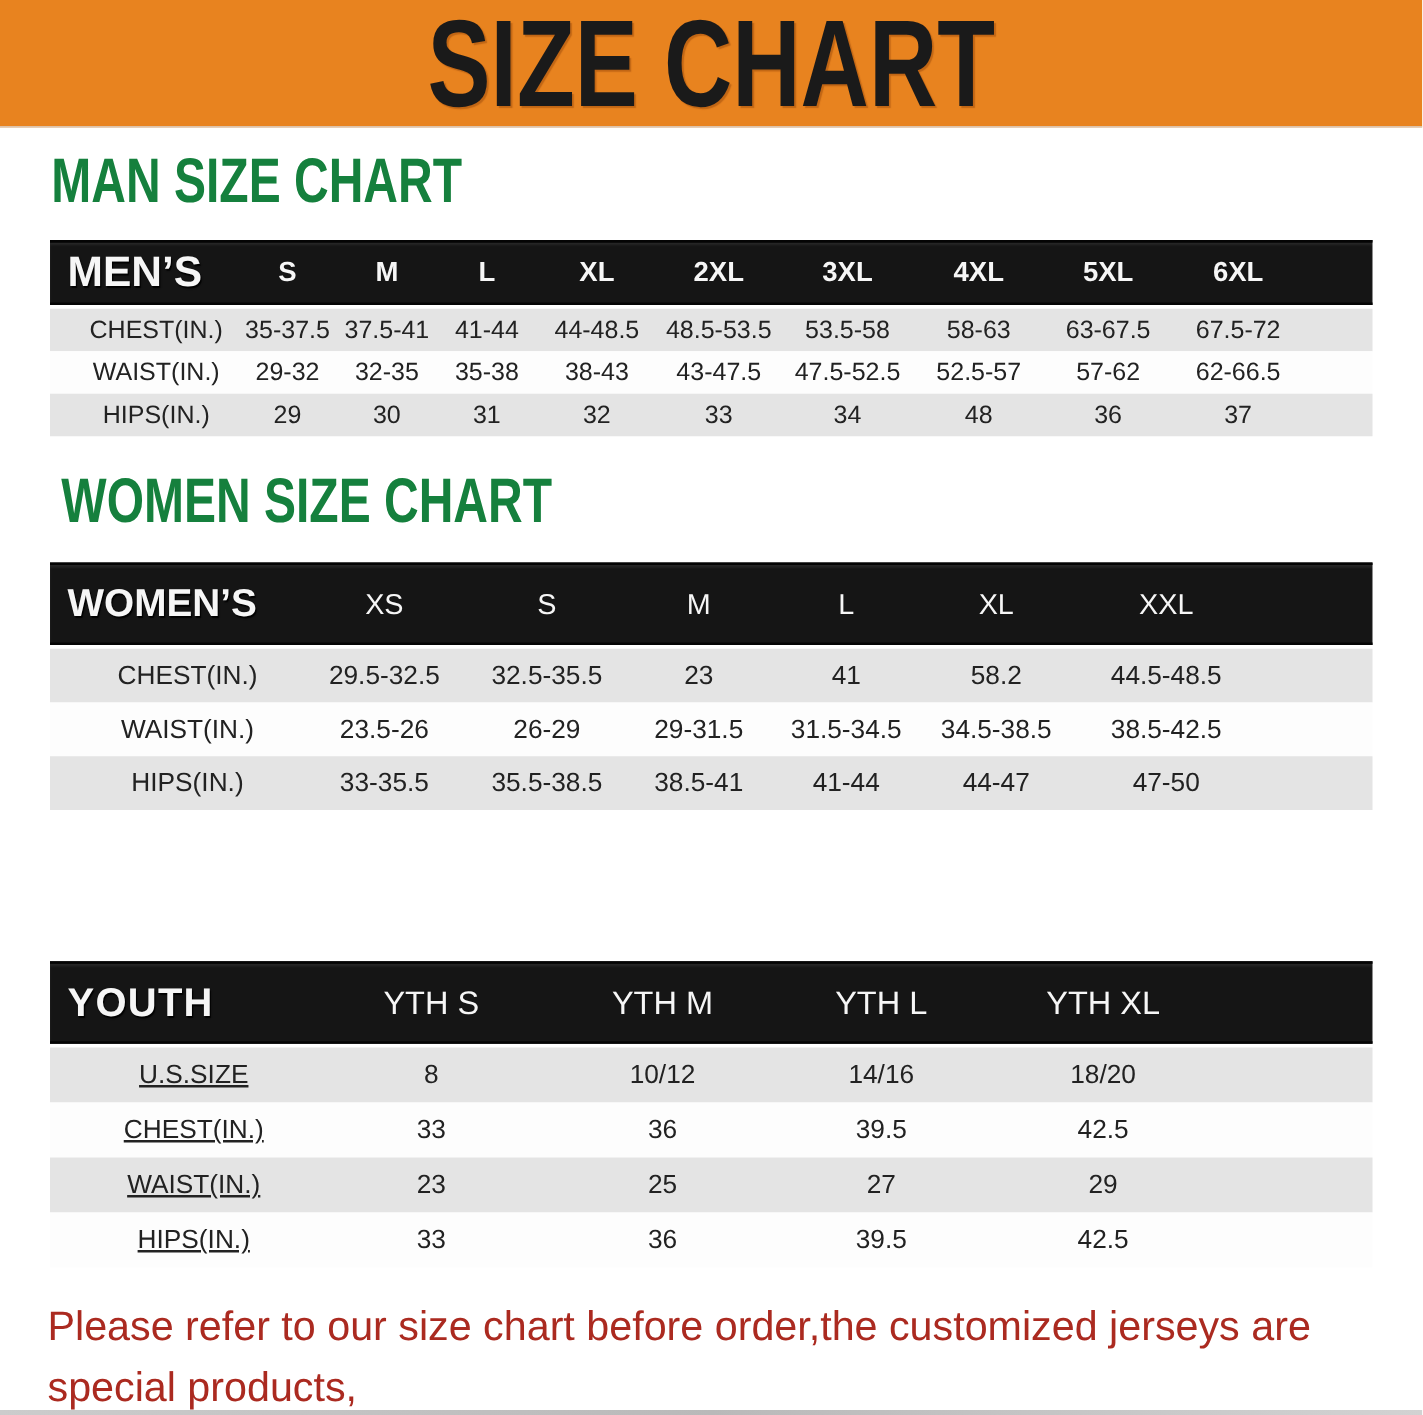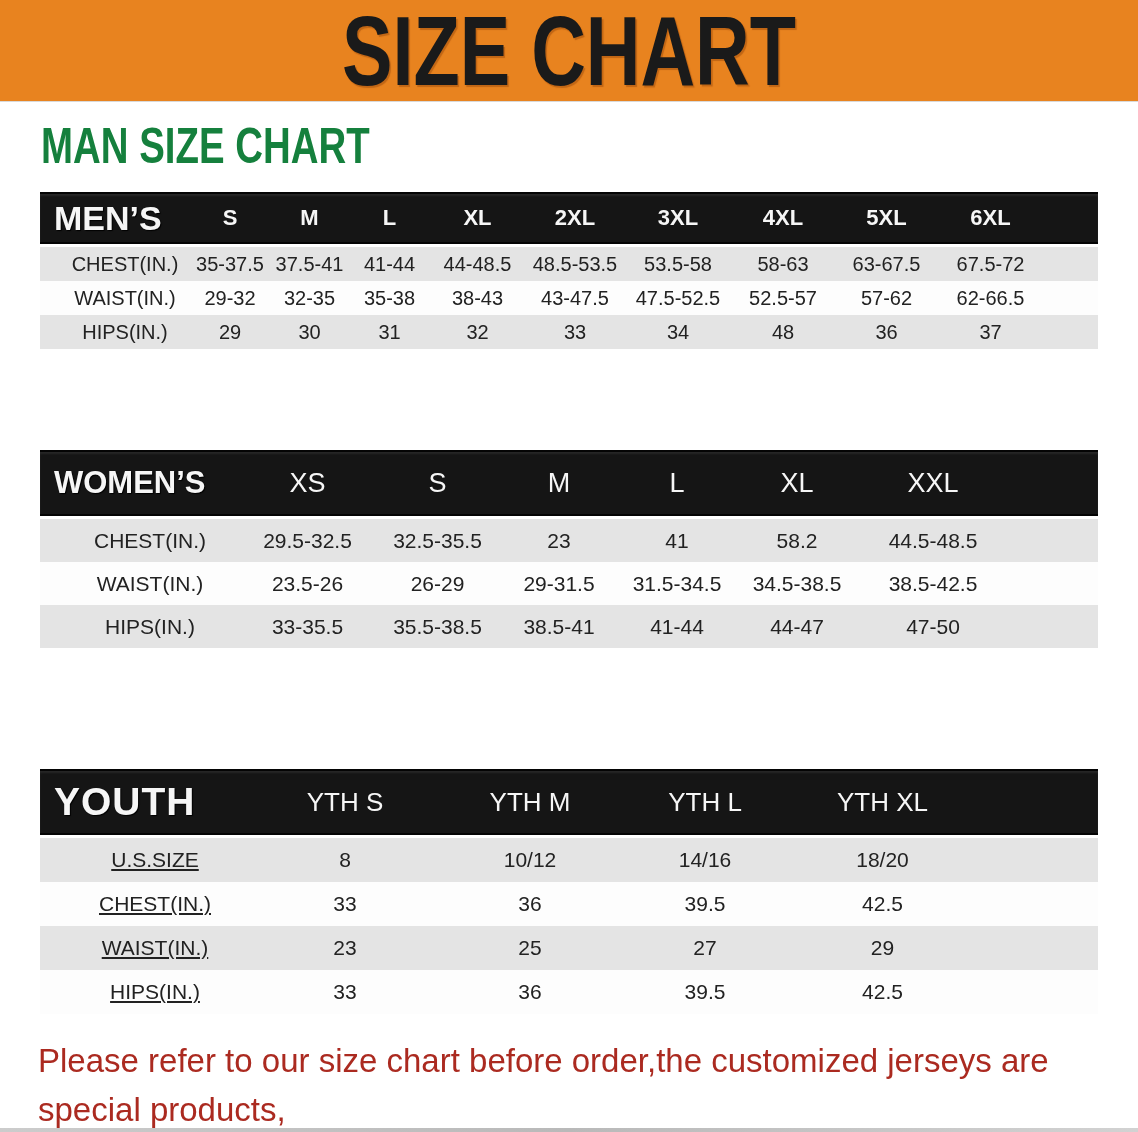--- a/index.html
+++ b/index.html
@@ -53,27 +53,27 @@
   #women-table .bar{height:62px;justify-content:space-between;}
   #youth-table .bar{height:62px;}
 
   .bar .corner-label{
     font-weight:bold;padding-left:14px;box-sizing:border-box;
     text-shadow:1px 1px 1px #000;
     white-space:nowrap;
   }
   #men-table .corner-label{font-size:34px;width:150px;}
   #women-table .corner-label{font-size:31px;width:200px;}
-  #youth-table .corner-label{font-size:39px;width:210px;letter-spacing:1px;}
+  #youth-table .corner-label{font-size:32px;width:210px;letter-spacing:1px;}
 
   .bar .size-head{
     text-align:center;white-space:nowrap;
   }
   #men-table .size-head{font-size:22px;font-weight:bold;}
-  #women-table .size-head{font-size:27px;font-weight:normal;}
+  #women-table .size-head{font-size:23px;font-weight:normal;}
   #youth-table .size-head{font-size:26px;font-weight:normal;}
 
   .row{
     display:flex;align-items:center;
     color:#222;
   }
   #men-table .row{height:34px;font-size:20px;}
   #women-table .row{height:43px;font-size:21px;}
   #youth-table .row{height:44px;font-size:21px;}
   .rows{margin-top:3px;}
@@ -181,20 +181,23 @@
         <div class="cell c5">33</div>
         <div class="cell c6">34</div>
         <div class="cell c7">48</div>
         <div class="cell c8">36</div>
         <div class="cell c9">37</div>
         <div class="fill"></div>
       </div>
     </div>
   </div>
 
+  <div class="section-title" id="women-title">
+    <span class="squeeze">WOMEN SIZE CHART</span>
+  </div>
 
   <div class="size-table" id="women-table">
     <div class="bar">
       <div class="corner-label">WOMEN’S</div>
       <div class="size-head c1">XS</div>
       <div class="size-head c2">S</div>
       <div class="size-head c3">M</div>
       <div class="size-head c4">L</div>
       <div class="size-head c5">XL</div>
       <div class="size-head c6">XXL</div>

